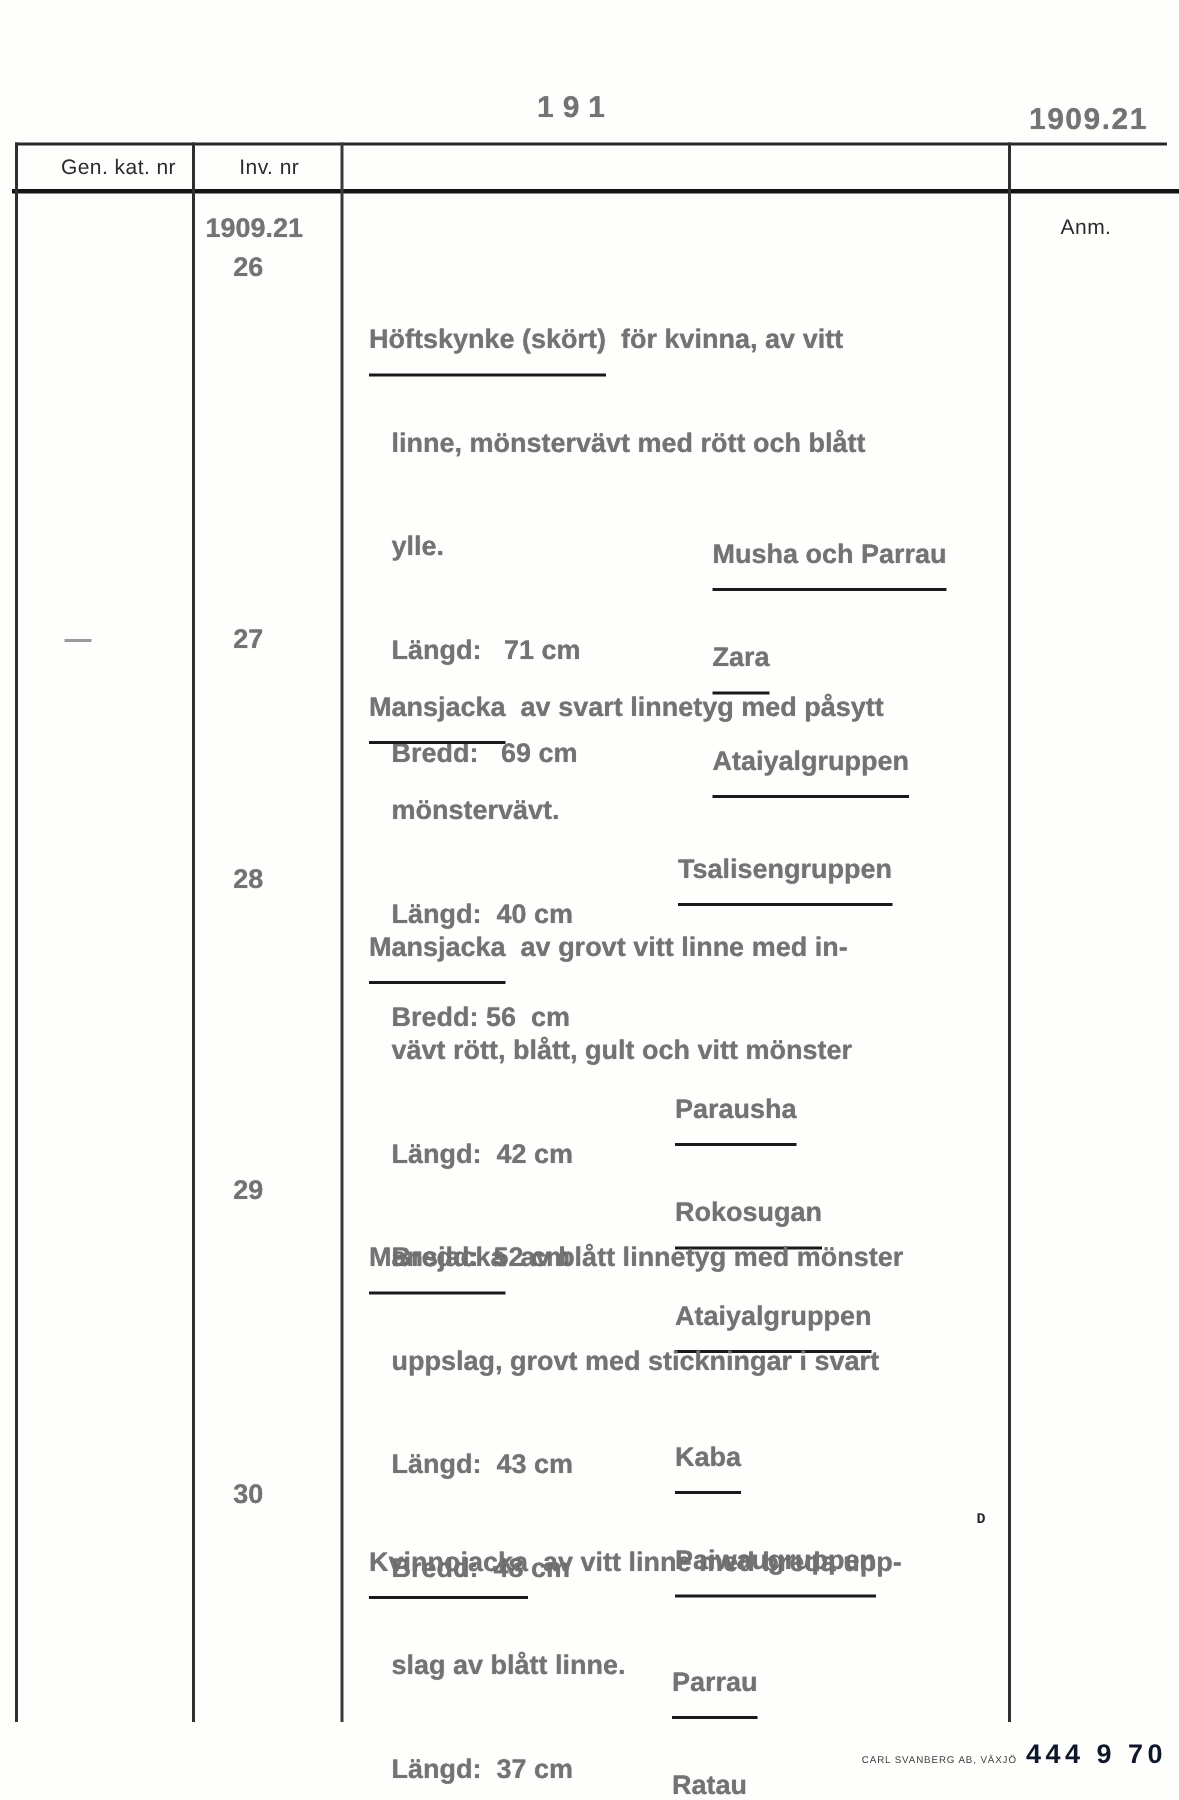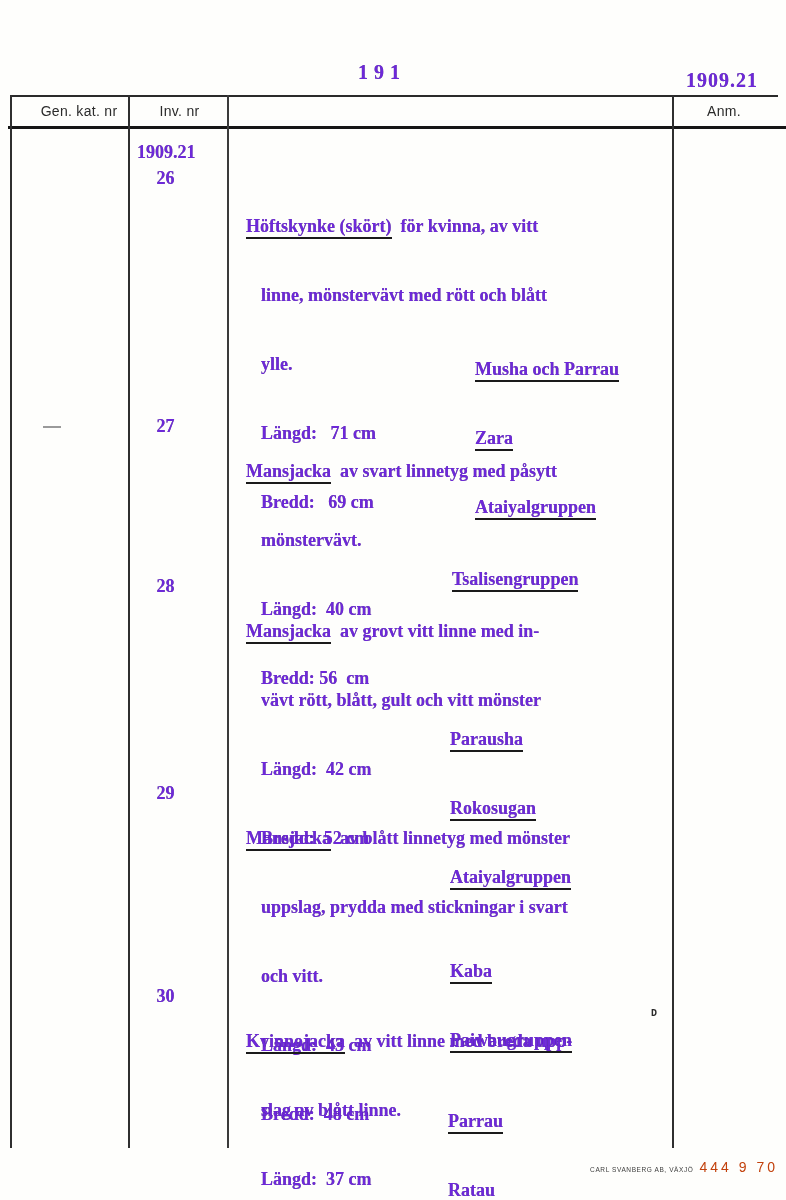--- a/index.html
+++ b/index.html
@@ -9,23 +9,23 @@
     font-family:"Liberation Sans", sans-serif;
     position:relative;
     overflow:hidden;
   }
   .page{
     position:absolute;left:0;top:0;width:786px;height:1200px;
     background:#fefefc;
   }
   
   .tw{
-    font-family:Liberation Serif, serif;
+    font-family:Liberation Sans, sans-serif;
     font-weight:700;
-    color:#6d28d9;
+    color:#737373;
     font-size:18px;
     white-space:pre;
     text-shadow:0 0 0.5px rgba(20,20,20,.55);
   }
   
   .page-number{
     position:absolute;left:358px;top:61px;
     font-size:20px;letter-spacing:6px;
   }
   .catalog-ref{
@@ -42,30 +42,30 @@
   .vline.v3{left:227px;background:#3a3a3a;}
   .vline.v4{left:672px;}
   
   .col-label{
     position:absolute;top:103px;height:20px;
     font-size:14px;color:#2b2b2b;text-align:center;
     letter-spacing:0.3px;
   }
   .col-label.c1{left:10px;width:138px;}
   .col-label.c2{left:128px;width:103px;}
-  .col-label.c4{left:672px;width:104px;}
+  .col-label.c4{left:672px;width:104px;margin-top:40px;}
   
   .group-number{position:absolute;left:137px;top:142px;font-size:18px;}
   .inv-number{position:absolute;left:128px;width:75px;text-align:center;font-size:18px;}
   .entry{position:absolute;left:246px;width:460px;}
   .entry .line{line-height:26.9px;height:26.9px;}
   .entry .cont{padding-left:15px;}
   .u{
     border-bottom:2px solid #1a1a1a;
-    padding-bottom:1px;
+    padding-bottom:13px;
     text-align:center;
   }
   .attr{position:absolute;}
   .attr .aline{line-height:27.2px;height:27.2px;}
   .margin-dash{
     position:absolute;left:43px;top:426px;width:18px;height:2px;
     background:#9a9a9a;
   }
   .side-note{
     position:absolute;left:651px;top:1008px;
@@ -75,21 +75,21 @@
   
   .printer-mark{
     position:absolute;right:8px;top:1159px;
     display:flex;align-items:baseline;gap:6px;
   }
   .printer-name{
     font-size:6.5px;color:#3c3c3c;letter-spacing:0.6px;
     text-transform:uppercase;
   }
   .printer-code{
-    font-size:14px;font-weight:400;color:#c2410c;letter-spacing:3px;
+    font-size:18px;font-weight:700;color:#0f172a;letter-spacing:3px;
     font-family:"Liberation Sans",sans-serif;
   }
 </style>
 </head>
 <body>
 
 <div class="page">
 
   <div class="tw page-number">191</div>
   <div class="tw catalog-ref">1909.21</div>
@@ -143,22 +143,21 @@
   </div>
   <div class="tw attr" style="left:450px;top:684px">
     <div class="aline"><span class="u">Parausha</span></div>
     <div class="aline"><span class="u">Rokosugan</span></div>
     <div class="aline"><span class="u">Ataiyalgruppen</span></div>
   </div>
 
   <div class="tw inv-number" style="top:783px">29</div>
   <div class="tw entry" style="top:783px">
     <div class="line"><span class="u">Mansjacka</span><span>  av blått linnetyg med mönster</span></div>
-    <div class="line cont">uppslag, prydda med stickningar i svart</div>
-    <div class="line cont">och vitt.</div>
+    <div class="line cont">uppslag, grovt med stickningar i svart</div>
     <div class="line cont">Längd:  43 cm</div>
     <div class="line cont">Bredd:  48 cm</div>
   </div>
   <div class="tw attr" style="left:450px;top:916px">
     <div class="aline"><span class="u">Kaba</span></div>
     <div class="aline"><span class="u">Paiwaugruppen</span></div>
   </div>
 
   <div class="tw inv-number" style="top:986px">30</div>
   <div class="tw entry" style="top:986px">

